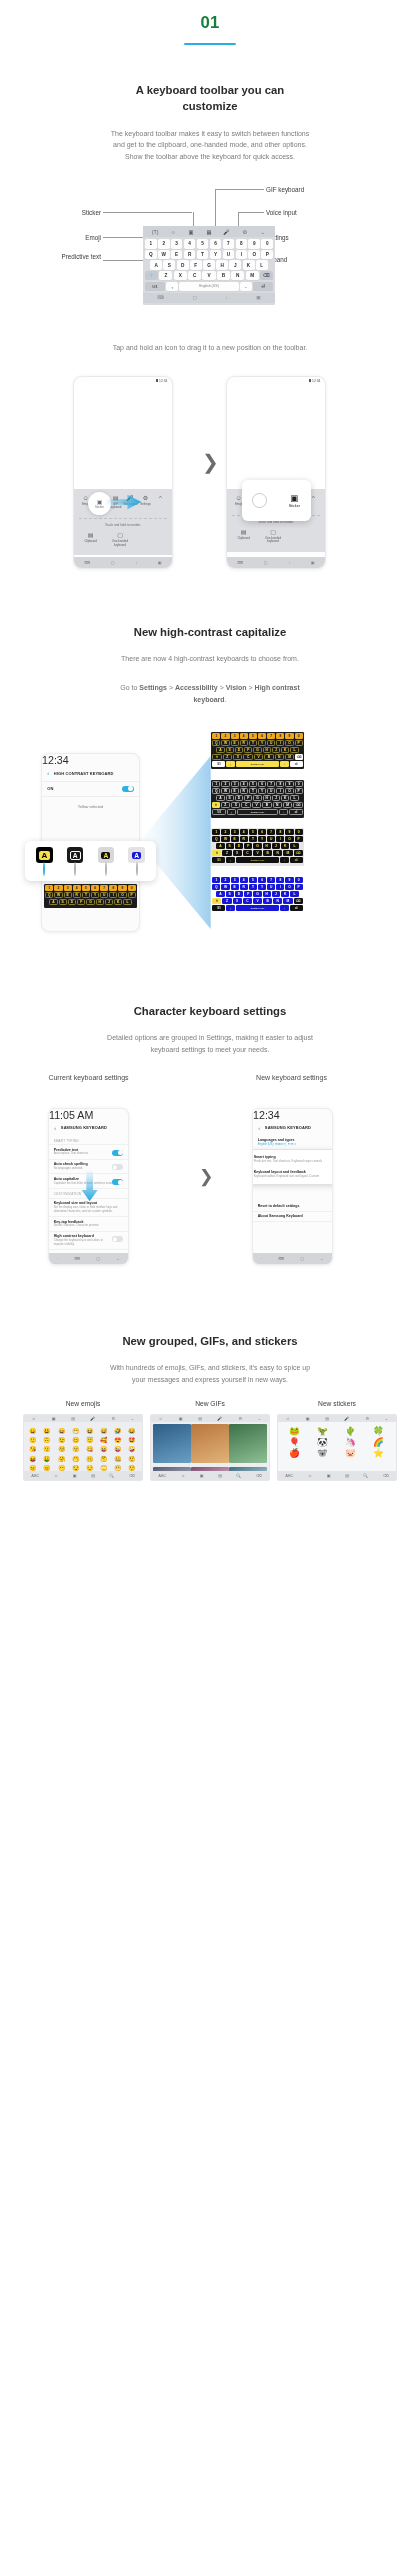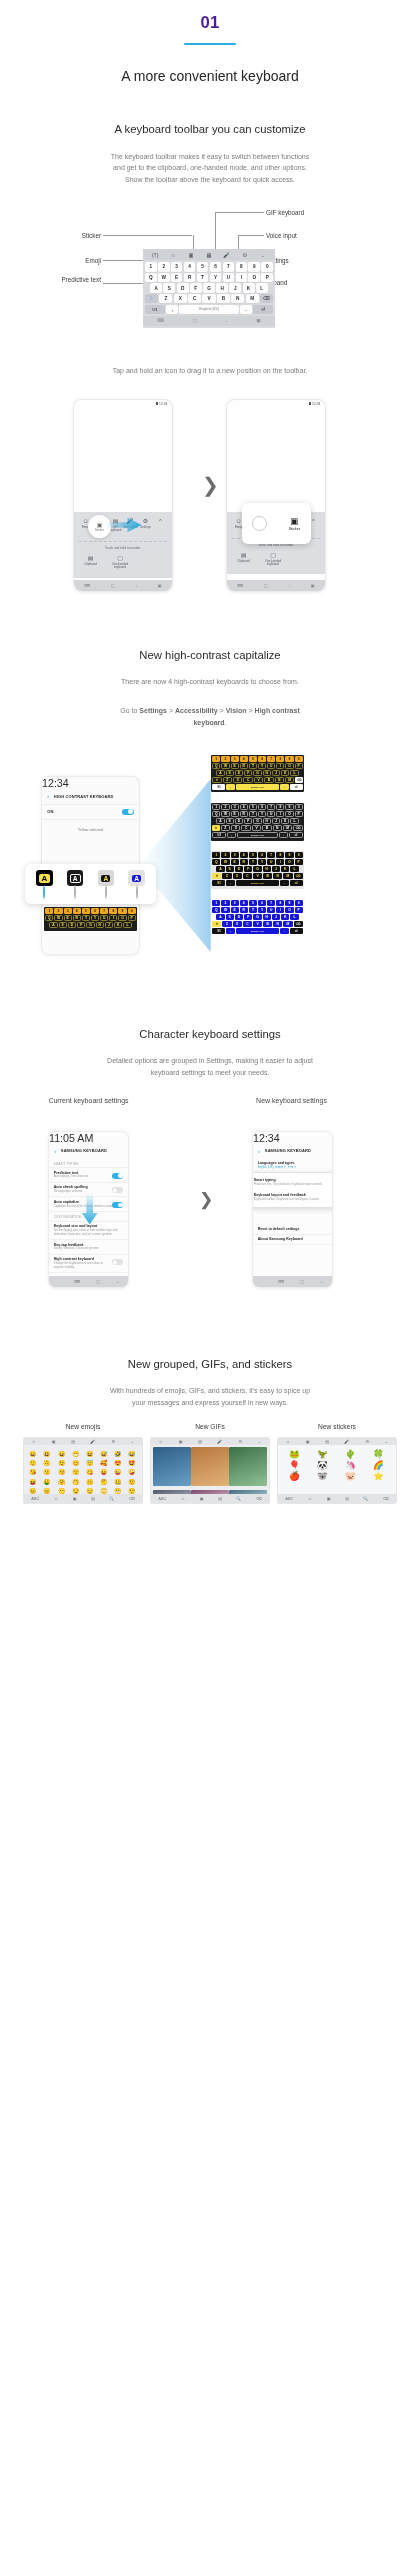--- a/index.html
+++ b/index.html
@@ -10,21 +10,21 @@
     color: #2b2b2b;
     -webkit-font-smoothing: antialiased;
   }
   .page { width: 420px; position: relative; padding-bottom: 27px; }
 
   
   .section-number {
     text-align: center;
     font-size: 16.7px;
     font-weight: bold;
-    color: #4c1d95;
+    color: #15803d;
     letter-spacing: 0.3px;
     padding-top: 13.3px;
   }
   .accent-rule {
     width: 52px; height: 2.7px;
     background: #2aafe0;
     margin: 9.3px auto 0;
     border-radius: 1.3px;
   }
   .section-title {
@@ -32,21 +32,21 @@
     font-size: 14px;
     font-weight: 400;
     color: #262626;
     margin-top: 23px;
   }
 
   
   .sub-title {
     text-align: center;
     font-size: 11.3px;
-    font-weight: 400;
+    font-weight: 700;
     color: #2b2b2b;
     line-height: 1.42;
     margin: 8px auto;
     max-width: 200px;
   }
   .body-copy {
     text-align: center;
     font-size: 7px;
     color: #7c7c7c;
     line-height: 1.65;
@@ -341,21 +341,20 @@
     justify-content: space-around; font-size:4px; color:#72757a;
   }
 </style>
 </head>
 <body>
 
 <div class="page">
 
   <div class="section-number">01</div>
   <div class="accent-rule"></div>
-  <div class="section-title">A more convenient keyboard</div>
 
   <div class="sub-title blk-h1">A keyboard toolbar you can customize</div>
   <div class="body-copy blk-p">The keyboard toolbar makes it easy to switch between functions and get to the clipboard, one-handed mode, and other options. Show the toolbar above the keyboard for quick access.</div>
 
   <div class="callout-wrap">
 
     <div class="cb-label right" style="left:266px; top:5.3px; width:60px; white-space:normal;">GIF keyboard</div>
     <div class="cb-label right" style="left:266px; top:28px;">Voice input</div>
     <div class="cb-label right" style="left:266px; top:53px;">Settings</div>
     <div class="cb-label right" style="left:266px; top:75px;">Expand</div>

